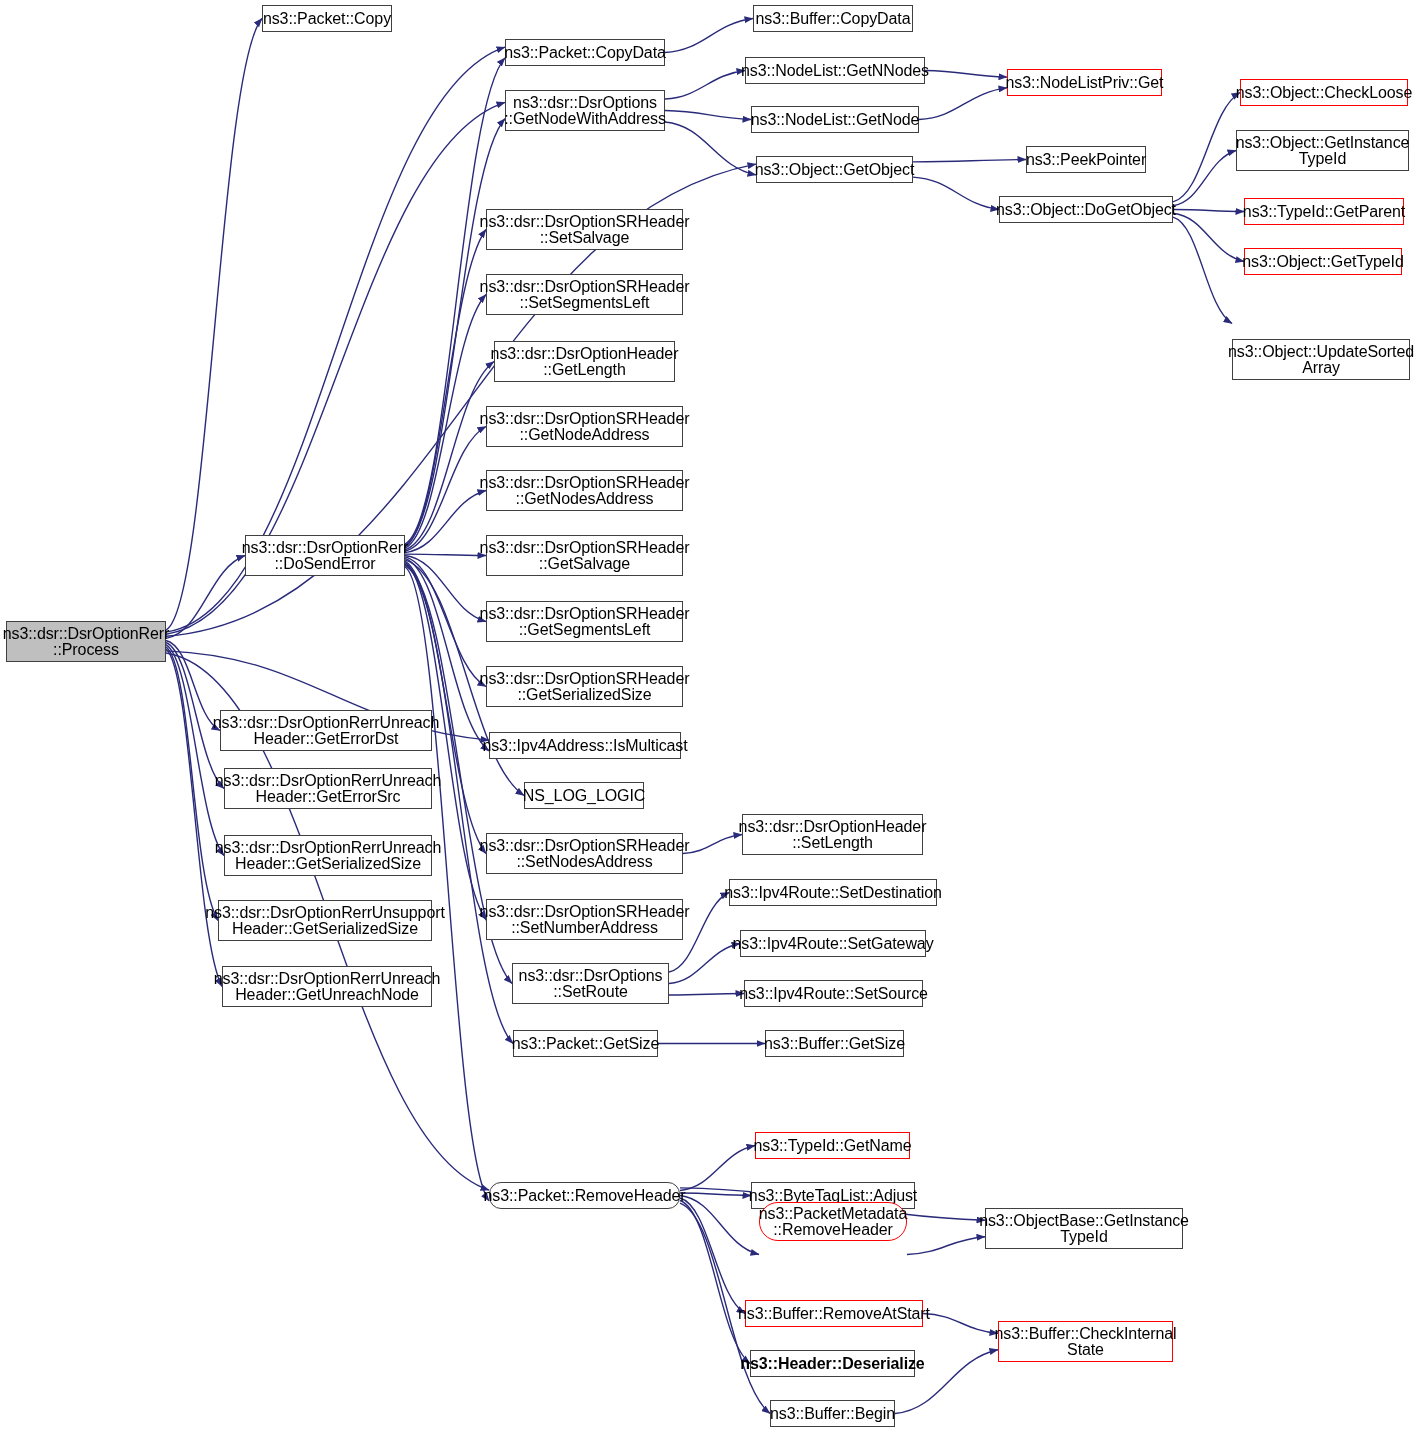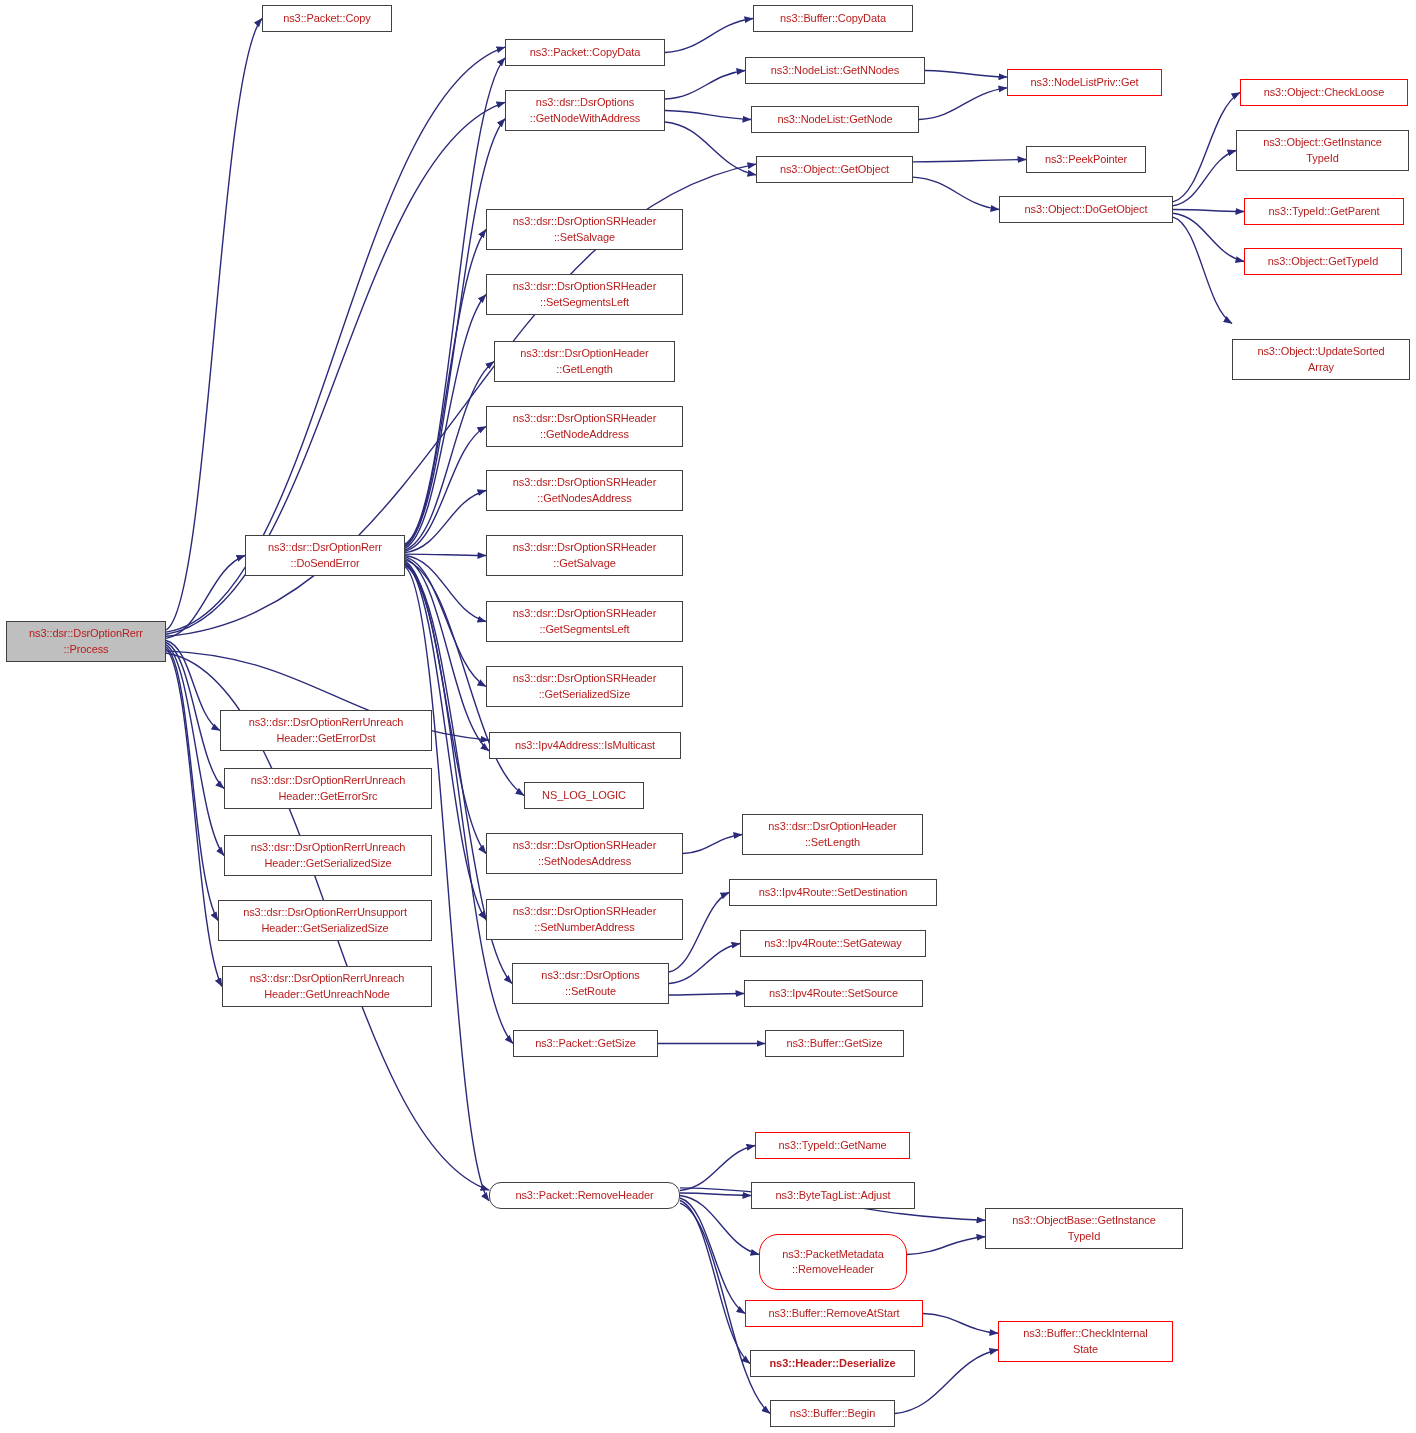--- a/index.html
+++ b/index.html
@@ -8,23 +8,23 @@
   svg.graph{position:absolute;left:0;top:0;width:1416px;height:1433px;}
   .nodebox{
     position:absolute;
     box-sizing:border-box;
     background:#ffffff;
     border:1px solid #404040;
     display:flex;
     align-items:center;
     justify-content:center;
     text-align:center;
-    font-size:11px;
+    font-size:16px;
     line-height:15.5px;
-    color:#b91c1c;
+    color:#000000;
     letter-spacing:-0.1px;
     white-space:pre-line;
     padding:0 2px;
   }
   .nodebox.red{border:1px solid #ff0000;}
   .nodebox.current{background:#bfbfbf;border:1px solid #404040;}
 </style>
 </head>
 <body>
 
@@ -155,21 +155,21 @@
 Header::GetErrorSrc</div>
       <div class="nodebox" style="left: 224px; top: 835px; width: 208px; height: 41px;">ns3::dsr::DsrOptionRerrUnreach
 Header::GetSerializedSize</div>
       <div class="nodebox" style="left: 218px; top: 900px; width: 214px; height: 41px;">ns3::dsr::DsrOptionRerrUnsupport
 Header::GetSerializedSize</div>
       <div class="nodebox" style="left: 222px; top: 966px; width: 210px; height: 41px;">ns3::dsr::DsrOptionRerrUnreach
 Header::GetUnreachNode</div>
       <div class="nodebox" style="left: 489px; top: 1182px; width: 191px; height: 27px; border-radius: 12px;">ns3::Packet::RemoveHeader</div>
       <div class="nodebox red" style="left: 755px; top: 1132px; width: 155px; height: 27px;">ns3::TypeId::GetName</div>
       <div class="nodebox" style="left: 751px; top: 1182px; width: 164px; height: 27px;">ns3::ByteTagList::Adjust</div>
-      <div class="nodebox red" style="left: 759px; top: 1234px; width: 148px; height: 56px; border-radius: 19px;">ns3::PacketMetadata
+      <div class="nodebox red" style="left: 759px; top: 1202px; width: 148px; height: 39px; border-radius: 19px;">ns3::PacketMetadata
 ::RemoveHeader</div>
       <div class="nodebox" style="left: 985px; top: 1208px; width: 198px; height: 41px;">ns3::ObjectBase::GetInstance
 TypeId</div>
       <div class="nodebox red" style="left: 745px; top: 1300px; width: 178px; height: 27px;">ns3::Buffer::RemoveAtStart</div>
       <div class="nodebox red" style="left: 998px; top: 1321px; width: 175px; height: 41px;">ns3::Buffer::CheckInternal
 State</div>
       <div class="nodebox" style="left: 750px; top: 1350px; width: 165px; height: 27px; font-weight: bold;">ns3::Header::Deserialize</div>
       <div class="nodebox" style="left: 770px; top: 1400px; width: 125px; height: 27px;">ns3::Buffer::Begin</div>
     </div>
 </div>

